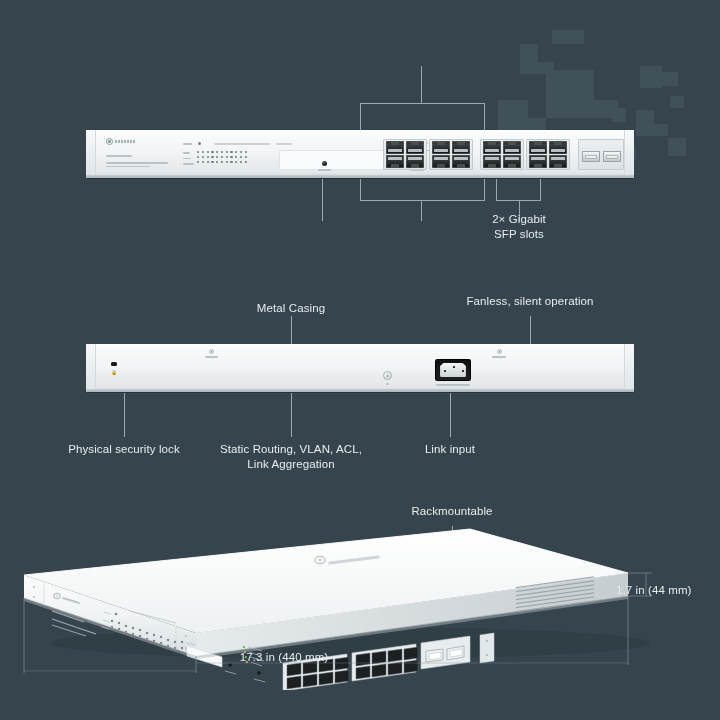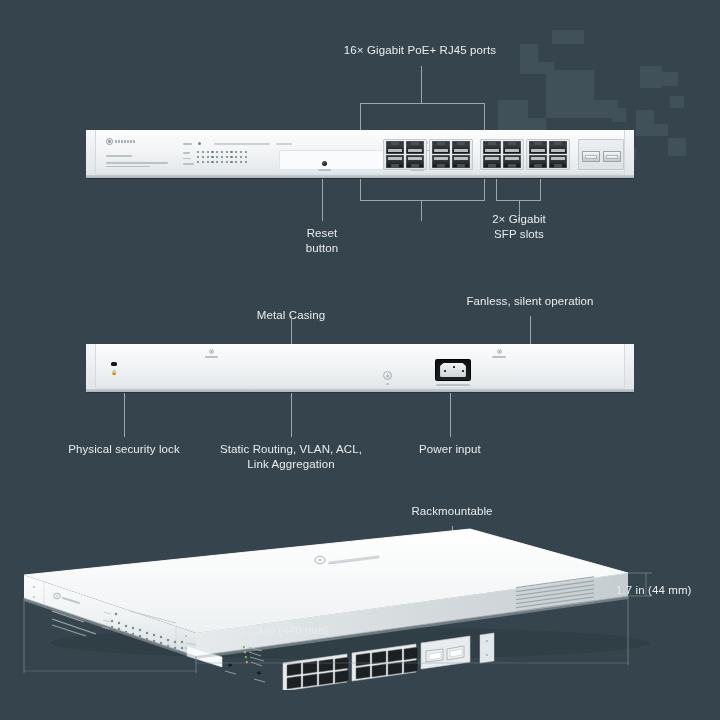--- a/index.html
+++ b/index.html
@@ -194,21 +194,20 @@
   <div class="deco" style="left:498px;top:118px;width:48px;height:18px;"></div>
   <div class="deco" style="left:640px;top:66px;width:22px;height:22px;"></div>
   <div class="deco" style="left:648px;top:72px;width:30px;height:14px;"></div>
   <div class="deco" style="left:636px;top:110px;width:18px;height:26px;"></div>
   <div class="deco" style="left:636px;top:124px;width:32px;height:12px;"></div>
   <div class="deco" style="left:610px;top:148px;width:26px;height:12px;"></div>
   <div class="deco" style="left:668px;top:138px;width:18px;height:18px;"></div>
   <div class="deco" style="left:612px;top:108px;width:14px;height:14px;"></div>
   <div class="deco" style="left:670px;top:96px;width:14px;height:12px;"></div>
 
-  <div class="callout" style="left:280px;top:43px;width:280px;">16× Gigabit PoE+ RJ45 ports</div>
 
   <div class="vline" style="left:421px;top:66px;height:38px;"></div>
   <div class="hline" style="left:360px;top:103px;width:124px;"></div>
   <div class="vline" style="left:360px;top:103px;height:27px;"></div>
   <div class="vline" style="left:484px;top:103px;height:27px;"></div>
 
   <div class="chassis" style="left:86px;top:130px;width:548px;height:48px;">
     <div class="topedge"></div>
     <div class="ear l"></div>
     <div class="ear r"></div>
@@ -358,26 +357,24 @@
   <div class="vline" style="left:360px;top:179px;height:22px;"></div>
   <div class="hline" style="left:360px;top:200px;width:124px;"></div>
   <div class="vline" style="left:484px;top:179px;height:22px;"></div>
   <div class="vline" style="left:421px;top:200px;height:21px;"></div>
 
   <div class="vline" style="left:496px;top:179px;height:22px;"></div>
   <div class="hline" style="left:496px;top:200px;width:44px;"></div>
   <div class="vline" style="left:540px;top:179px;height:22px;"></div>
   <div class="vline" style="left:519px;top:200px;height:21px;"></div>
 
-  <div class="callout" style="left:282px;top:226px;width:80px;">Reset
-button</div>
   <div class="callout" style="left:478px;top:212px;width:82px;">2× Gigabit
 SFP slots</div>
 
-  <div class="callout" style="left:231px;top:308px;width:120px;">Metal Casing</div>
+  <div class="callout" style="left:231px;top:301px;width:120px;">Metal Casing</div>
   <div class="vline" style="left:291px;top:316px;height:28px;"></div>
 
   <div class="callout" style="left:450px;top:294px;width:160px;">Fanless, silent operation</div>
   <div class="vline" style="left:530px;top:316px;height:28px;"></div>
 
   <div class="chassis" style="left:86px;top:344px;width:548px;height:48px;">
     <div class="topedge"></div>
     <div class="ear l"></div>
     <div class="ear r"></div>
     <div class="botshade"></div>
@@ -411,21 +408,21 @@
       </div>
   </div>
 
   <div class="vline" style="left:124px;top:393px;height:44px;"></div>
   <div class="vline" style="left:291px;top:393px;height:44px;"></div>
   <div class="vline" style="left:450px;top:393px;height:44px;"></div>
 
   <div class="callout" style="left:216px;top:442px;width:150px;">Static Routing, VLAN, ACL,
 Link Aggregation</div>
   <div class="callout" style="left:54px;top:442px;width:140px;">Physical security lock</div>
-  <div class="callout" style="left:400px;top:442px;width:100px;">Power input</div>
+  <div class="callout" style="left:400px;top:442px;width:100px;">Link input</div>
 
   <div class="callout" style="left:382px;top:504px;width:140px;">Rackmountable</div>
   <div class="vline" style="left:452px;top:526px;height:42px;"></div>
 
   <div id="persp">
     <svg width="720" height="175" viewBox="0 0 720 175" style="position:absolute;left:0;top:0;">
       <defs>
         <linearGradient id="gTop" x1="0" y1="0" x2="0" y2="1">
           <stop offset="0" stop-color="#ffffff"></stop>
           <stop offset="1" stop-color="#eef1f2"></stop>
@@ -607,15 +604,15 @@
         <line x1="196" y1="141" x2="196" y2="158"></line>
         <line x1="24" y1="156" x2="196" y2="156" opacity="0.55"></line>
 
         <line x1="628" y1="81" x2="628" y2="150"></line>
         <line x1="196" y1="148" x2="628" y2="148" opacity="0.55"></line>
       </g>
     </svg>
   </div>
 
   <div class="callout" style="left:616px;top:583px;width:104px;text-align:left;">1.7 in (44 mm)</div>
-  <div class="callout" style="left:204px;top:623px;width:160px;">17.3 in (440 mm)</div>
+  <div class="callout" style="left:204px;top:650px;width:160px;">17.3 in (440 mm)</div>
 
 </div>
 
 </body></html>

